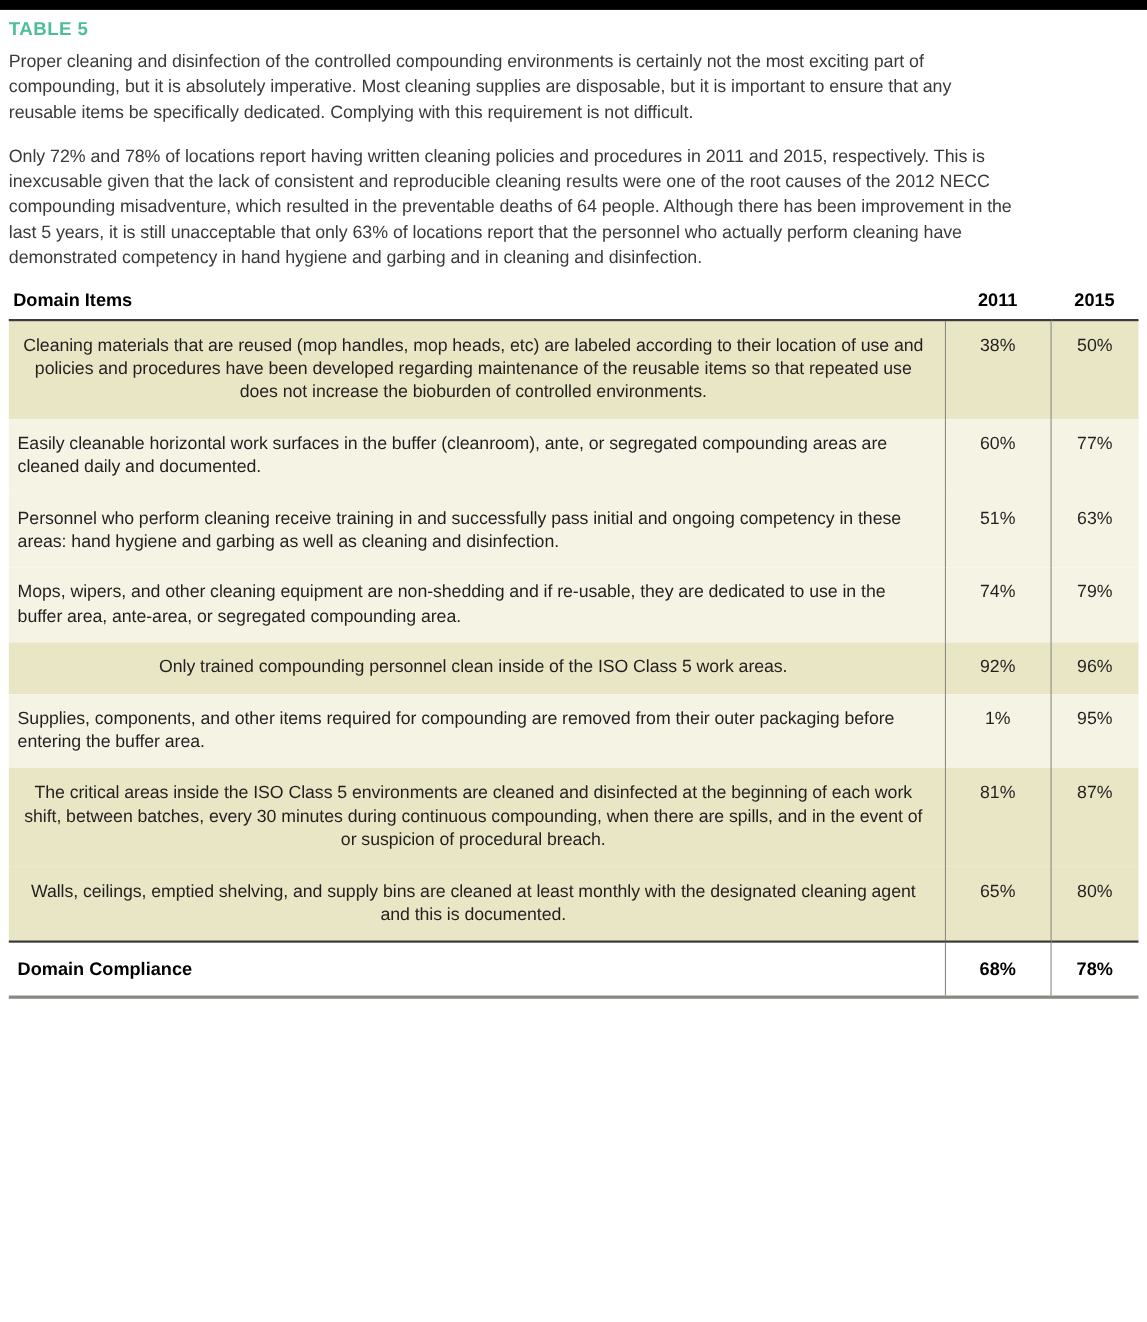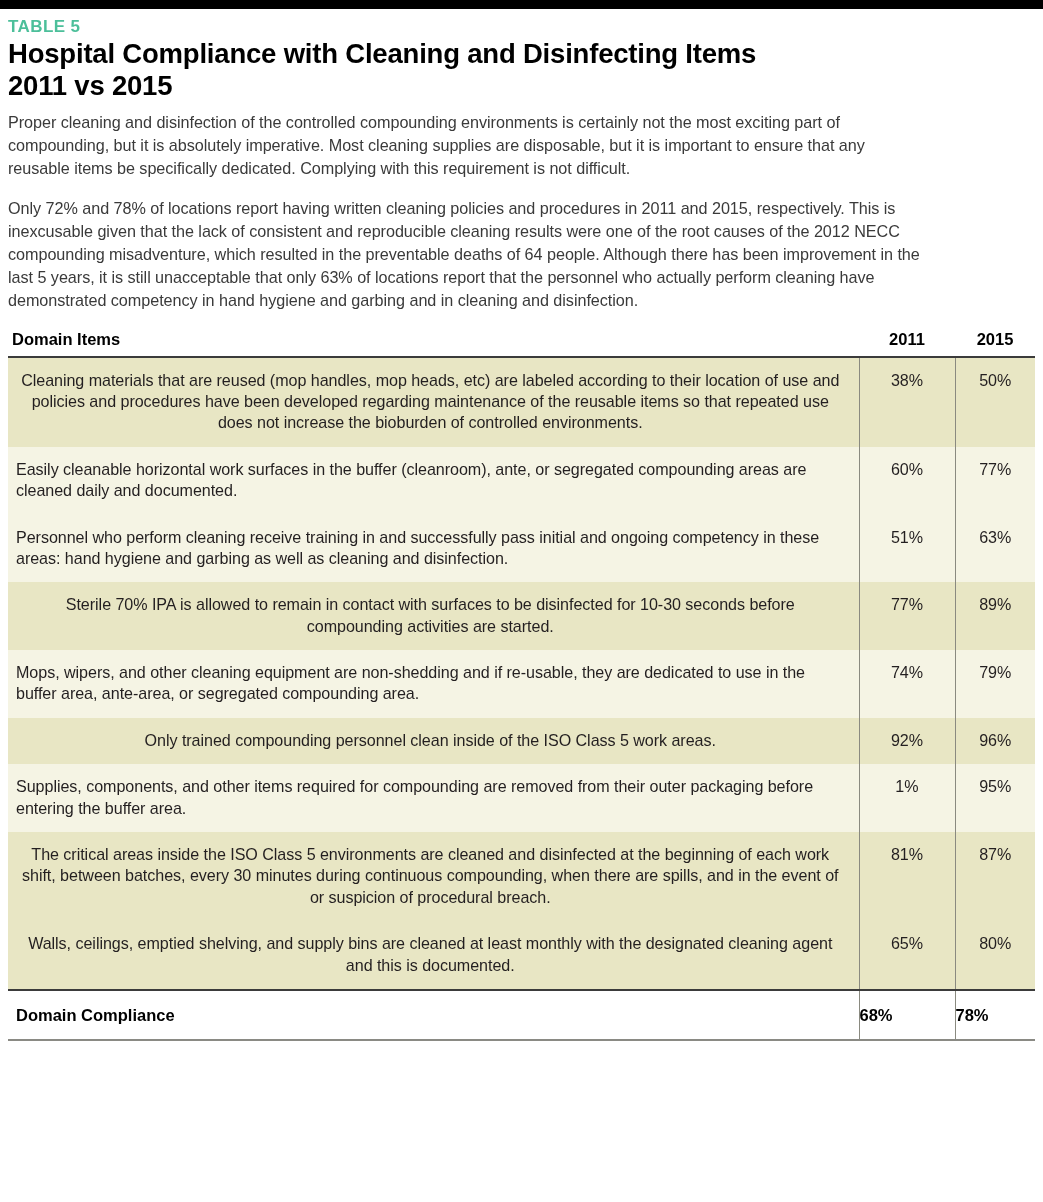--- a/index.html
+++ b/index.html
@@ -116,21 +116,21 @@
     font-size: 16.5px;
     font-weight: bold;
     color: #000000;
     background: #ffffff;
     border-top: 2.5px solid #3b3b3b;
     padding: 15px 0 14px 0;
     vertical-align: middle;
   }
   .tbl tfoot td.item { padding-left: 8px; }
   .tbl tfoot td.num {
-    text-align: left;
+    text-align: center;
     border-left: 1.6px solid #8a8a80;
     margin-top: 12px;
   }
 
   .bottom-rule {
     width: 1027px;
     height: 2.5px;
     background: #8a8a84;
     margin-left: 8px;
     margin-top: 0;
@@ -140,24 +140,20 @@
 <body>
 
 <div class="page">
 
   <div class="top-rule"></div>
 
   <div class="content">
 
     <div class="table-label">TABLE 5</div>
 
-    <h1 class="title">
-      <span>Hospital Compliance with Cleaning and Disinfecting Items</span><br>
-      <span>2011 vs 2015</span>
-    </h1>
 
     <div class="intro">
       <p>Proper cleaning and disinfection of the controlled compounding environments is certainly not the most exciting part of compounding, but it is absolutely imperative. Most cleaning supplies are disposable, but it is important to ensure that any reusable items be specifically dedicated. Complying with this requirement is not difficult.</p>
       <p>Only 72% and 78% of locations report having written cleaning policies and procedures in 2011 and 2015, respectively. This is inexcusable given that the lack of consistent and reproducible cleaning results were one of the root causes of the 2012 NECC compounding misadventure, which resulted in the preventable deaths of 64 people. Although there has been improvement in the last 5 years, it is still unacceptable that only 63% of locations report that the personnel who actually perform cleaning have demonstrated competency in hand hygiene and garbing and in cleaning and disinfection.</p>
     </div>
 
     <table class="tbl">
       <colgroup>
         <col class="c-item">
         <col class="c-y1">
@@ -179,25 +175,20 @@
         <tr class="even">
           <td class="item">Easily cleanable horizontal work surfaces in the buffer (cleanroom), ante, or segregated compounding areas are cleaned daily and documented.</td>
           <td class="num">60%</td>
           <td class="num">77%</td>
         </tr>
         <tr class="even">
           <td class="item">Personnel who perform cleaning receive training in and successfully pass initial and ongoing competency in these areas: hand hygiene and garbing as well as cleaning and disinfection.</td>
           <td class="num">51%</td>
           <td class="num">63%</td>
         </tr>
-        <tr class="odd">
-          <td class="item">Sterile 70% IPA is allowed to remain in contact with surfaces to be disinfected for 10-30 seconds before compounding activities are started.</td>
-          <td class="num">77%</td>
-          <td class="num">89%</td>
-        </tr>
         <tr class="even">
           <td class="item">Mops, wipers, and other cleaning equipment are non-shedding and if re-usable, they are dedicated to use in the buffer area, ante-area, or segregated compounding area.</td>
           <td class="num">74%</td>
           <td class="num">79%</td>
         </tr>
         <tr class="odd">
           <td class="item">Only trained compounding personnel clean inside of the ISO Class 5 work areas.</td>
           <td class="num">92%</td>
           <td class="num">96%</td>
         </tr>

